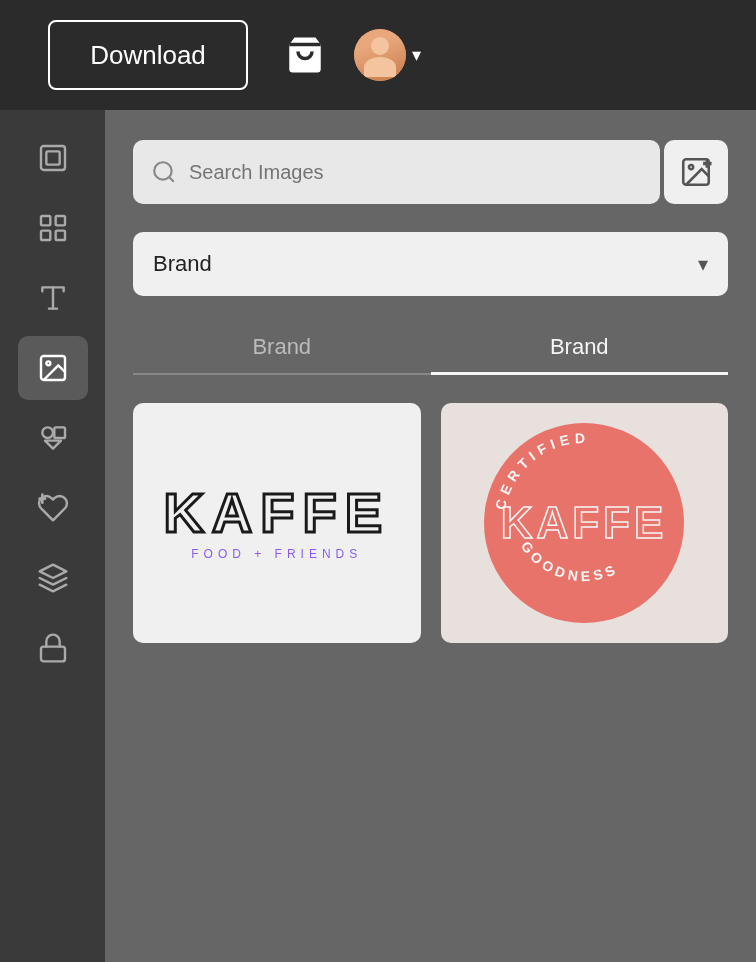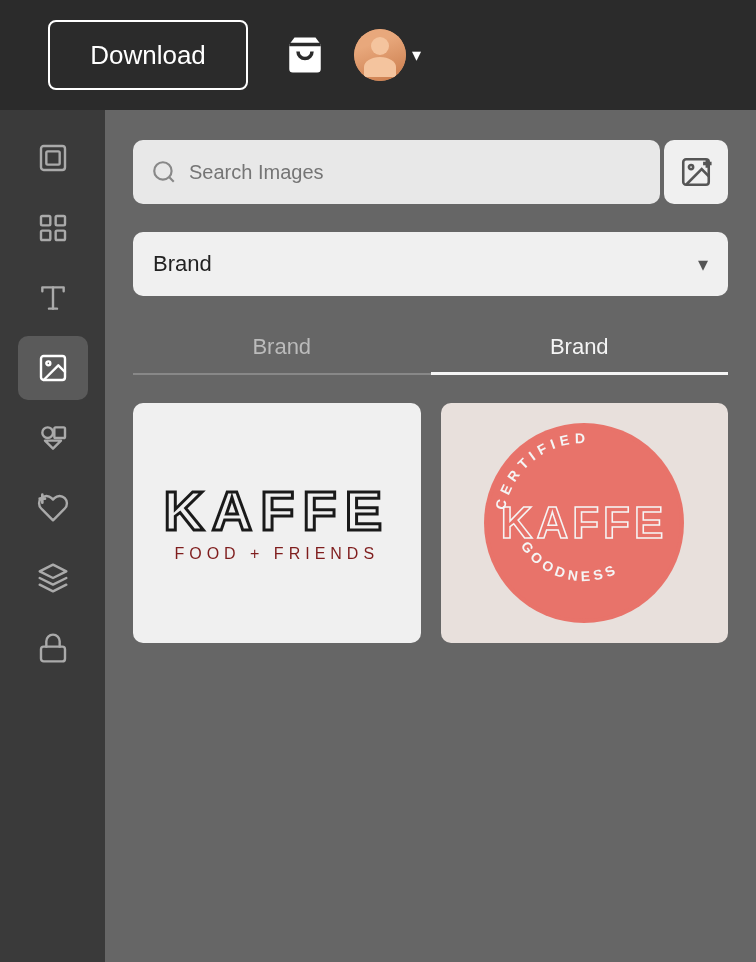--- a/index.html
+++ b/index.html
@@ -407,21 +407,21 @@
     <div class="tabs-row">
       <div class="tab">Brand</div>
       <div class="tab active">Brand</div>
     </div>
 
     <div class="logos-grid">
 
       <div class="logo-card">
         <div class="kaffe-text-logo">
           <div style="font-size:56px; font-weight:900; letter-spacing:8px; color:transparent; -webkit-text-stroke:3px #1a1a1a; font-family:'Arial Black',Impact,sans-serif; text-transform:uppercase; line-height:1;">KAFFE</div>
-          <div style="font-size:16px; letter-spacing:5px; color:#7f1d1d; font-weight:400; text-transform:uppercase; font-family:sans-serif; margin-top:0;">FOOD + FRIENDS</div>
+          <div style="font-size:12px; letter-spacing:5px; color:#8b5cf6; font-weight:400; text-transform:uppercase; font-family:sans-serif; margin-top:0;">FOOD + FRIENDS</div>
         </div>
       </div>
 
       <div class="logo-card" style="background:#e8e0dc;">
         <div class="kaffe-circle-logo">
           <svg class="circle-svg" viewBox="0 0 200 200">
 
             <circle cx="100" cy="100" r="96" fill="#e8736a"></circle>
 
             <defs>

